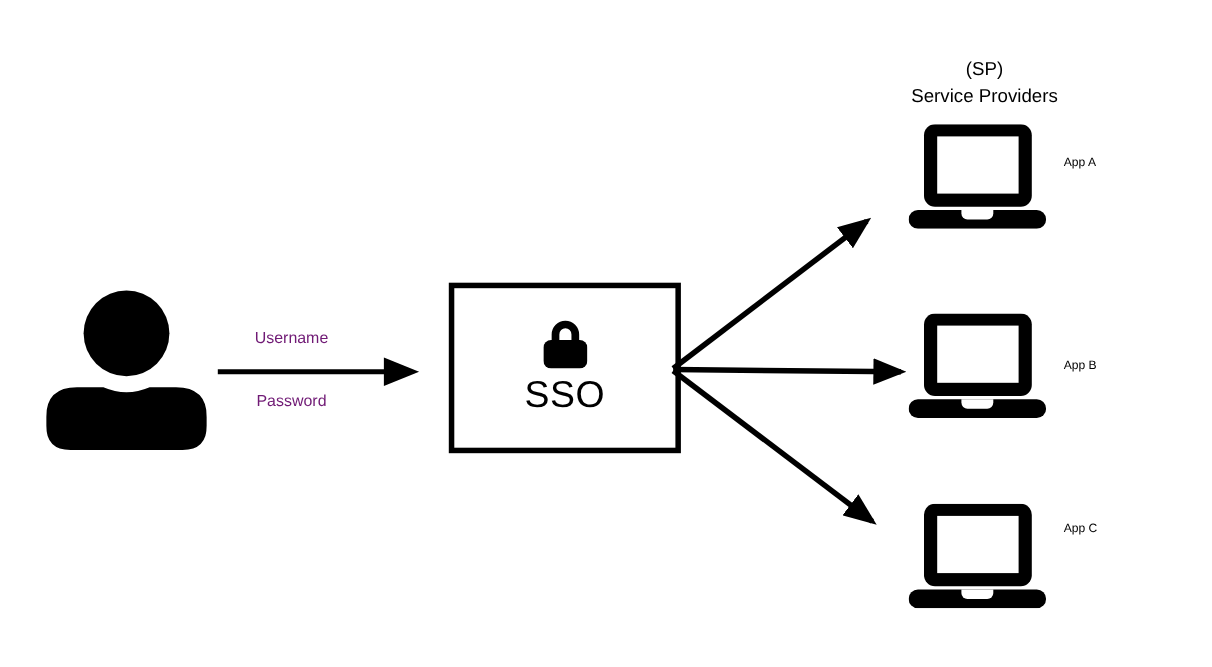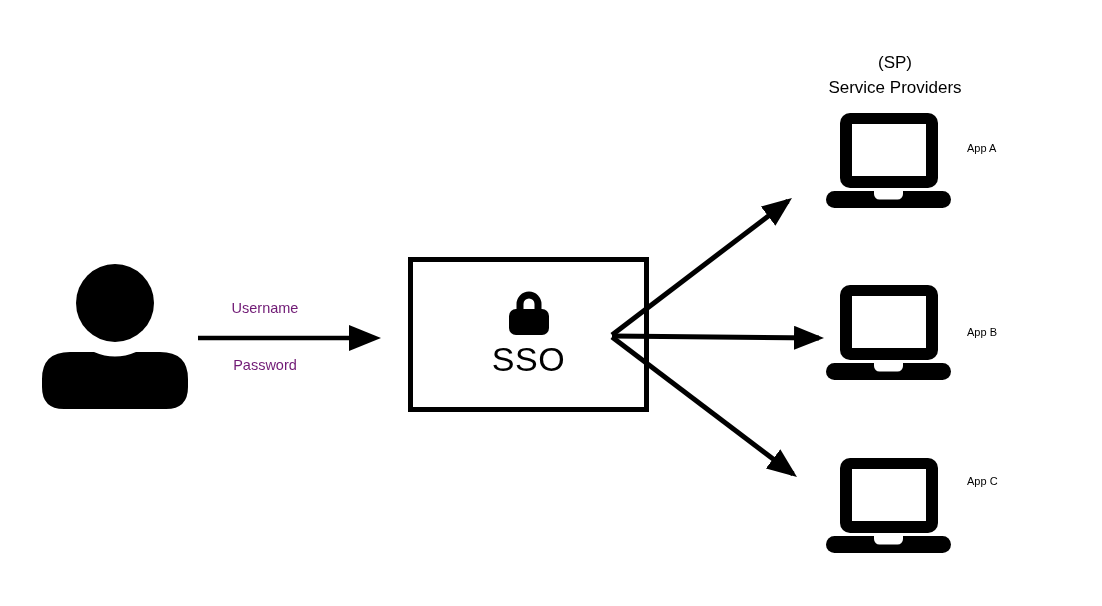--- a/index.html
+++ b/index.html
@@ -30,21 +30,21 @@
   }
   .username-label { top: 300px; }
   .password-label { top: 357px; }
 
   
   .credentials-arrow { left: 197px; top: 324px; width: 186px; height: 28px; }
 
   
   .sso-box {
     left: 408px; top: 257px;
-    width: 241px; height: 155px;
+    width: 211px; height: 155px;
     border: 5px solid #000000;
     background: #ffffff;
     display: flex;
     flex-direction: column;
     align-items: center;
     justify-content: center;
     gap: 5px;
   }
   .lock-icon { width: 40px; height: 44px; display: block; }
   .sso-label {

